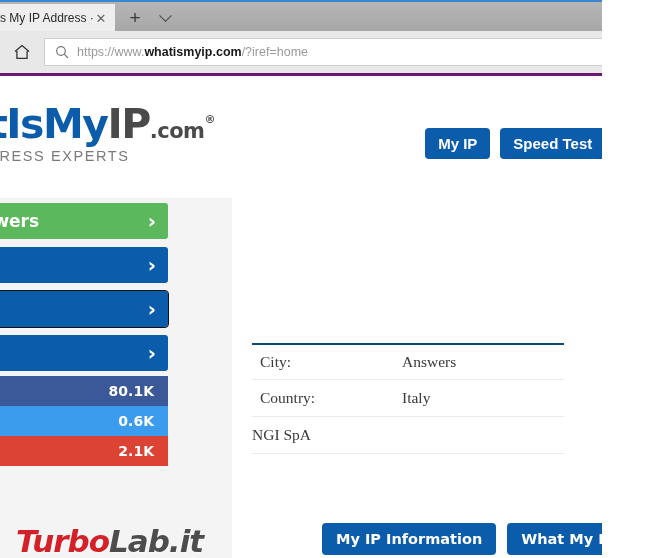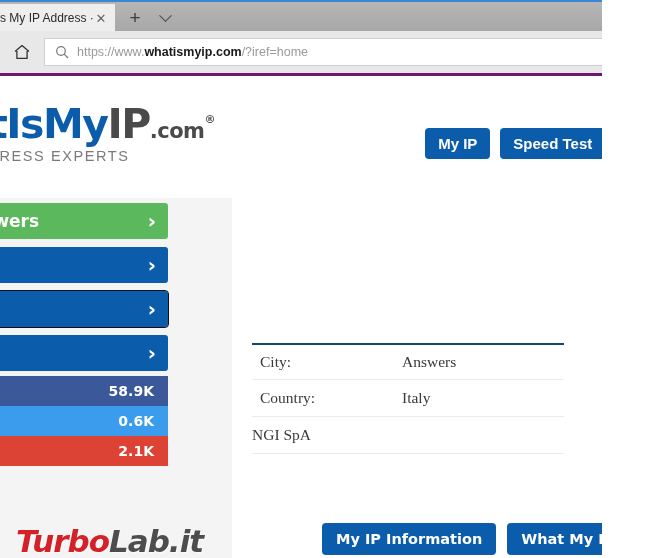--- a/index.html
+++ b/index.html
@@ -245,21 +245,21 @@
           <span class="side-chev">›</span>
         </div>
         <div class="side-btn blue">
           <span></span>
           <span class="side-chev">›</span>
         </div>
       </div>
 
       <div class="socials">
         <div class="social-bar" style="background:#3b5998">
-          <span>58.9K</span>
+          <span>80.1K</span>
         </div>
         <div class="social-bar" style="background:#3b9ced">
           <span>0.6K</span>
         </div>
         <div class="social-bar" style="background:#dc4334">
           <span>2.1K</span>
         </div>
       </div>
 
       <div class="watermark"><span class="wm-red">Turbo</span><span class="wm-gray">Lab.it</span></div>

